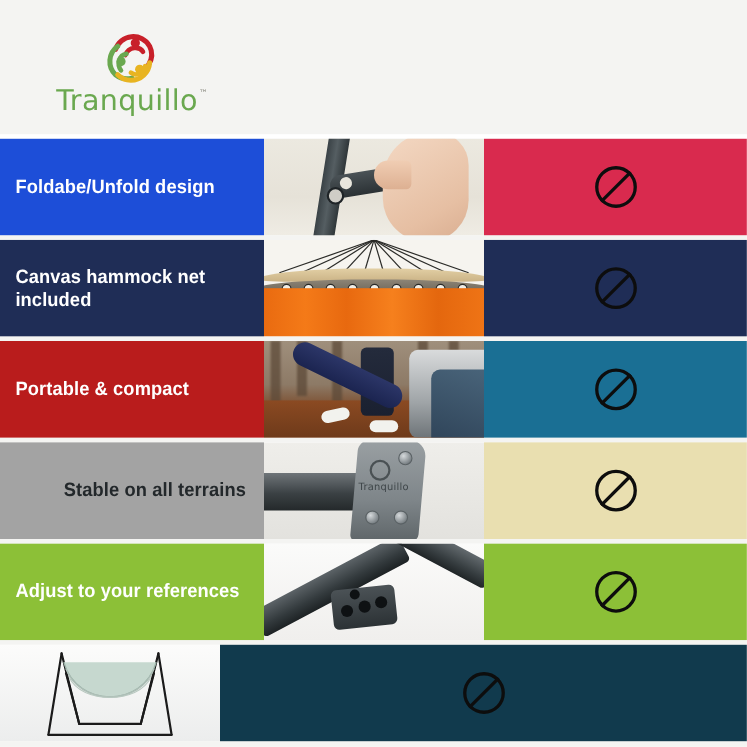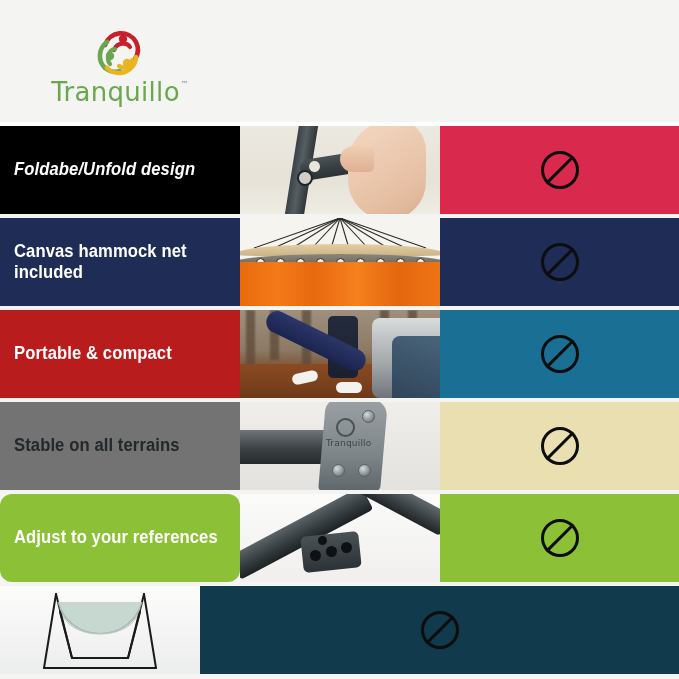--- a/index.html
+++ b/index.html
@@ -354,21 +354,21 @@
     </div>
 
 
   </div>
 
   <div class="header-sep"></div>
 
   <div id="rows">
 
     <div class="row">
-      <div class="cell-feature" style="background: #000000; font-style: italic;">
+      <div class="cell-feature" style="background: #1d4ed8;">
         <span class="feature-label" style="color: rgb(255, 255, 255);">Foldabe/Unfold design</span>
       </div>
       <div class="cell-image">
         <div class="photo p1">
           <div class="bar"></div>
           <div class="tab"></div>
           <div class="tabhole"></div>
           <div class="pin"></div>
           <div class="hand"></div>
           <div class="finger"></div>
@@ -448,21 +448,21 @@
       </div>
       <div class="cell-mark" style="background: rgb(26, 111, 148);">
         <div class="no-symbol">
           <div class="ring"></div>
             <div class="slash"></div>
         </div>
       </div>
     </div>
 
     <div class="row">
-      <div class="cell-feature" style="background: #737373;">
+      <div class="cell-feature" style="background: #a3a3a3; justify-content: flex-end;">
         <span class="feature-label" style="color: rgb(35, 40, 43);">Stable on all terrains</span>
       </div>
       <div class="cell-image">
         <div class="photo p4">
           <div class="tube"></div>
           <div class="bracket"></div>
           <div class="bolt" style="left:122px; top:8px;"></div>
           <div class="bolt" style="left:92px; top:62px;"></div>
           <div class="bolt" style="left:118px; top:62px;"></div>
           <div class="brandmark"></div>
@@ -471,21 +471,21 @@
       </div>
       <div class="cell-mark" style="background: rgb(233, 223, 176);">
         <div class="no-symbol">
           <div class="ring"></div>
             <div class="slash"></div>
         </div>
       </div>
     </div>
 
     <div class="row">
-      <div class="cell-feature" style="background: rgb(140, 192, 55); border-radius: 12px;">
+      <div class="cell-feature" style="background: rgb(140, 192, 55);">
         <span class="feature-label" style="color: rgb(255, 255, 255);">Adjust to your references</span>
       </div>
       <div class="cell-image">
         <div class="photo p5">
           <div class="tubeA"></div>
           <div class="tubeB"></div>
           <div class="plate"></div>
           <div class="hole" style="left:70px; top:56px;"></div>
           <div class="hole" style="left:86px; top:52px;"></div>
           <div class="hole" style="left:101px; top:48px;"></div>

